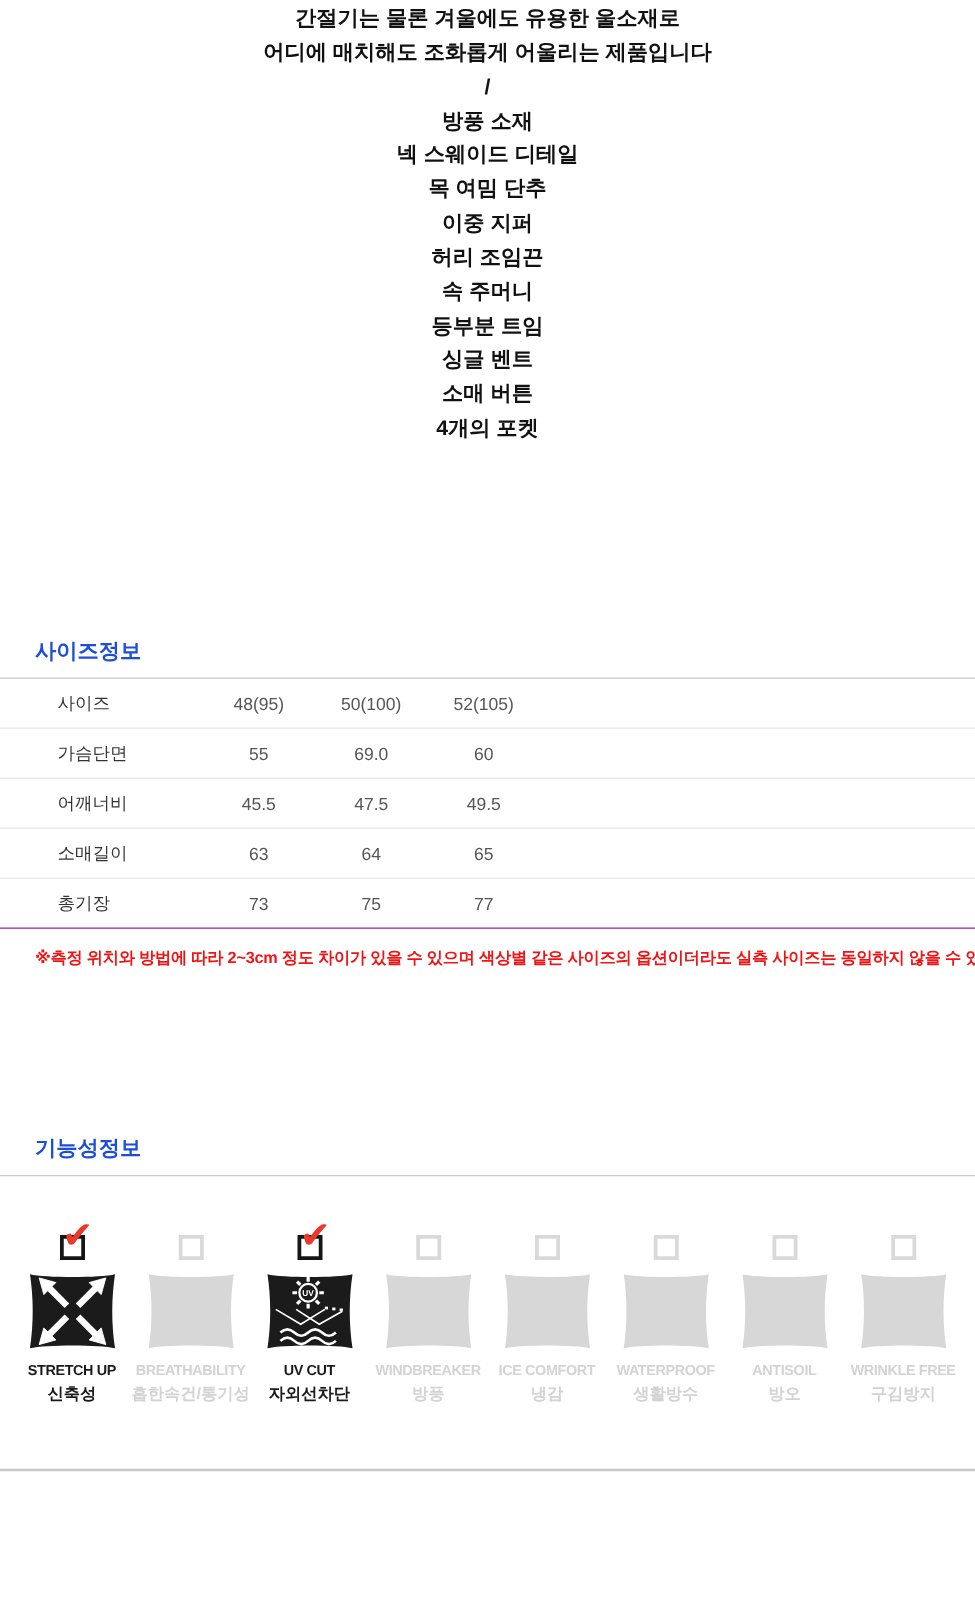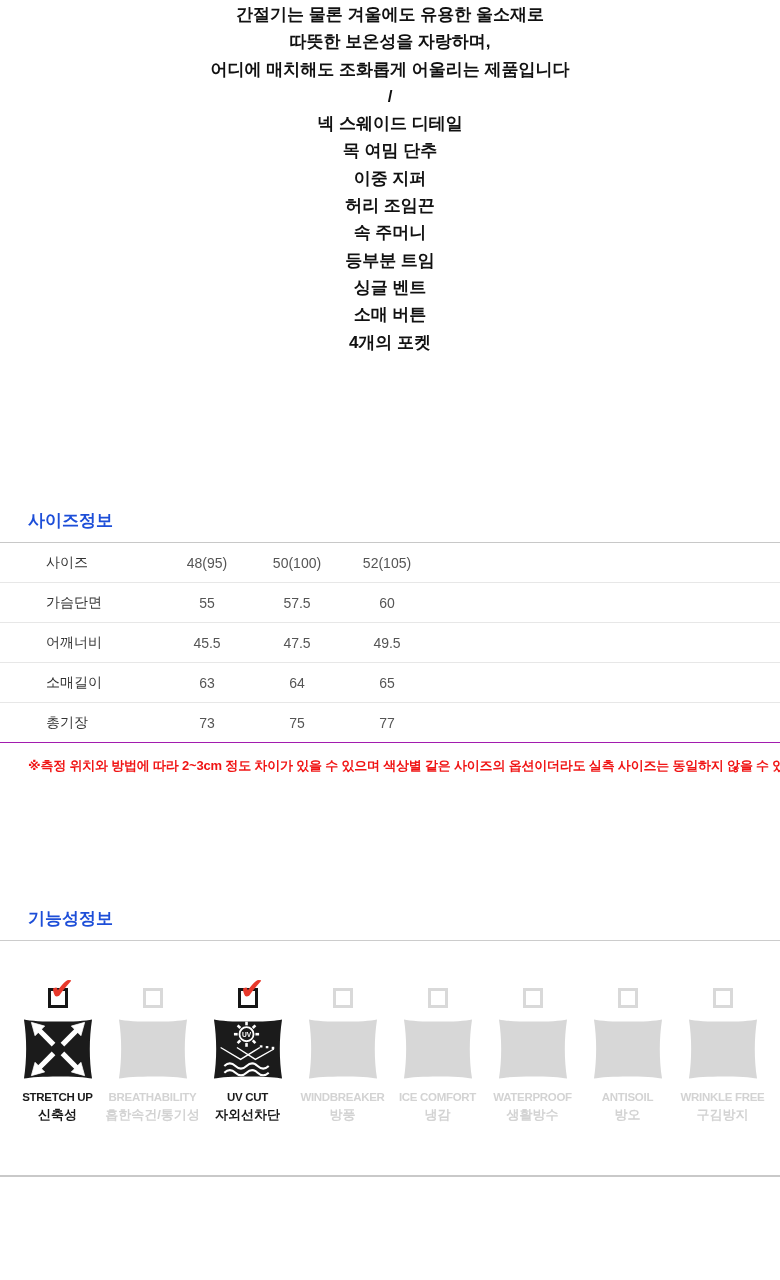--- a/index.html
+++ b/index.html
@@ -48,23 +48,23 @@
   .feature.active .label-en, .feature.active .label-ko { color:#1a1a1a; }
   .feature.inactive .label-en, .feature.inactive .label-ko { color:#d3d3d3; }
 </style>
 </head>
 <body>
 
 <div class="page">
 
   <div class="description">
     <div>간절기는 물론 겨울에도 유용한 울소재로</div>
-    <div>따뜻한 보온성을 자랑하며,</div>
     <div>어디에 매치해도 조화롭게 어울리는 제품입니다</div>
     <div>/</div>
+    <div>방풍 소재</div>
     <div>넥 스웨이드 디테일</div>
     <div>목 여밈 단추</div>
     <div>이중 지퍼</div>
     <div>허리 조임끈</div>
     <div>속 주머니</div>
     <div>등부분 트임</div>
     <div>싱글 벤트</div>
     <div>소매 버튼</div>
     <div>4개의 포켓</div>
   </div>
@@ -74,21 +74,21 @@
   <div class="size-table">
     <div class="trow">
       <div class="tlabel">사이즈</div>
       <div class="tcell">48(95)</div>
       <div class="tcell">50(100)</div>
       <div class="tcell">52(105)</div>
     </div>
     <div class="trow">
       <div class="tlabel">가슴단면</div>
       <div class="tcell">55</div>
-      <div class="tcell">57.5</div>
+      <div class="tcell">69.0</div>
       <div class="tcell">60</div>
     </div>
     <div class="trow">
       <div class="tlabel">어깨너비</div>
       <div class="tcell">45.5</div>
       <div class="tcell">47.5</div>
       <div class="tcell">49.5</div>
     </div>
     <div class="trow">
       <div class="tlabel">소매길이</div>

